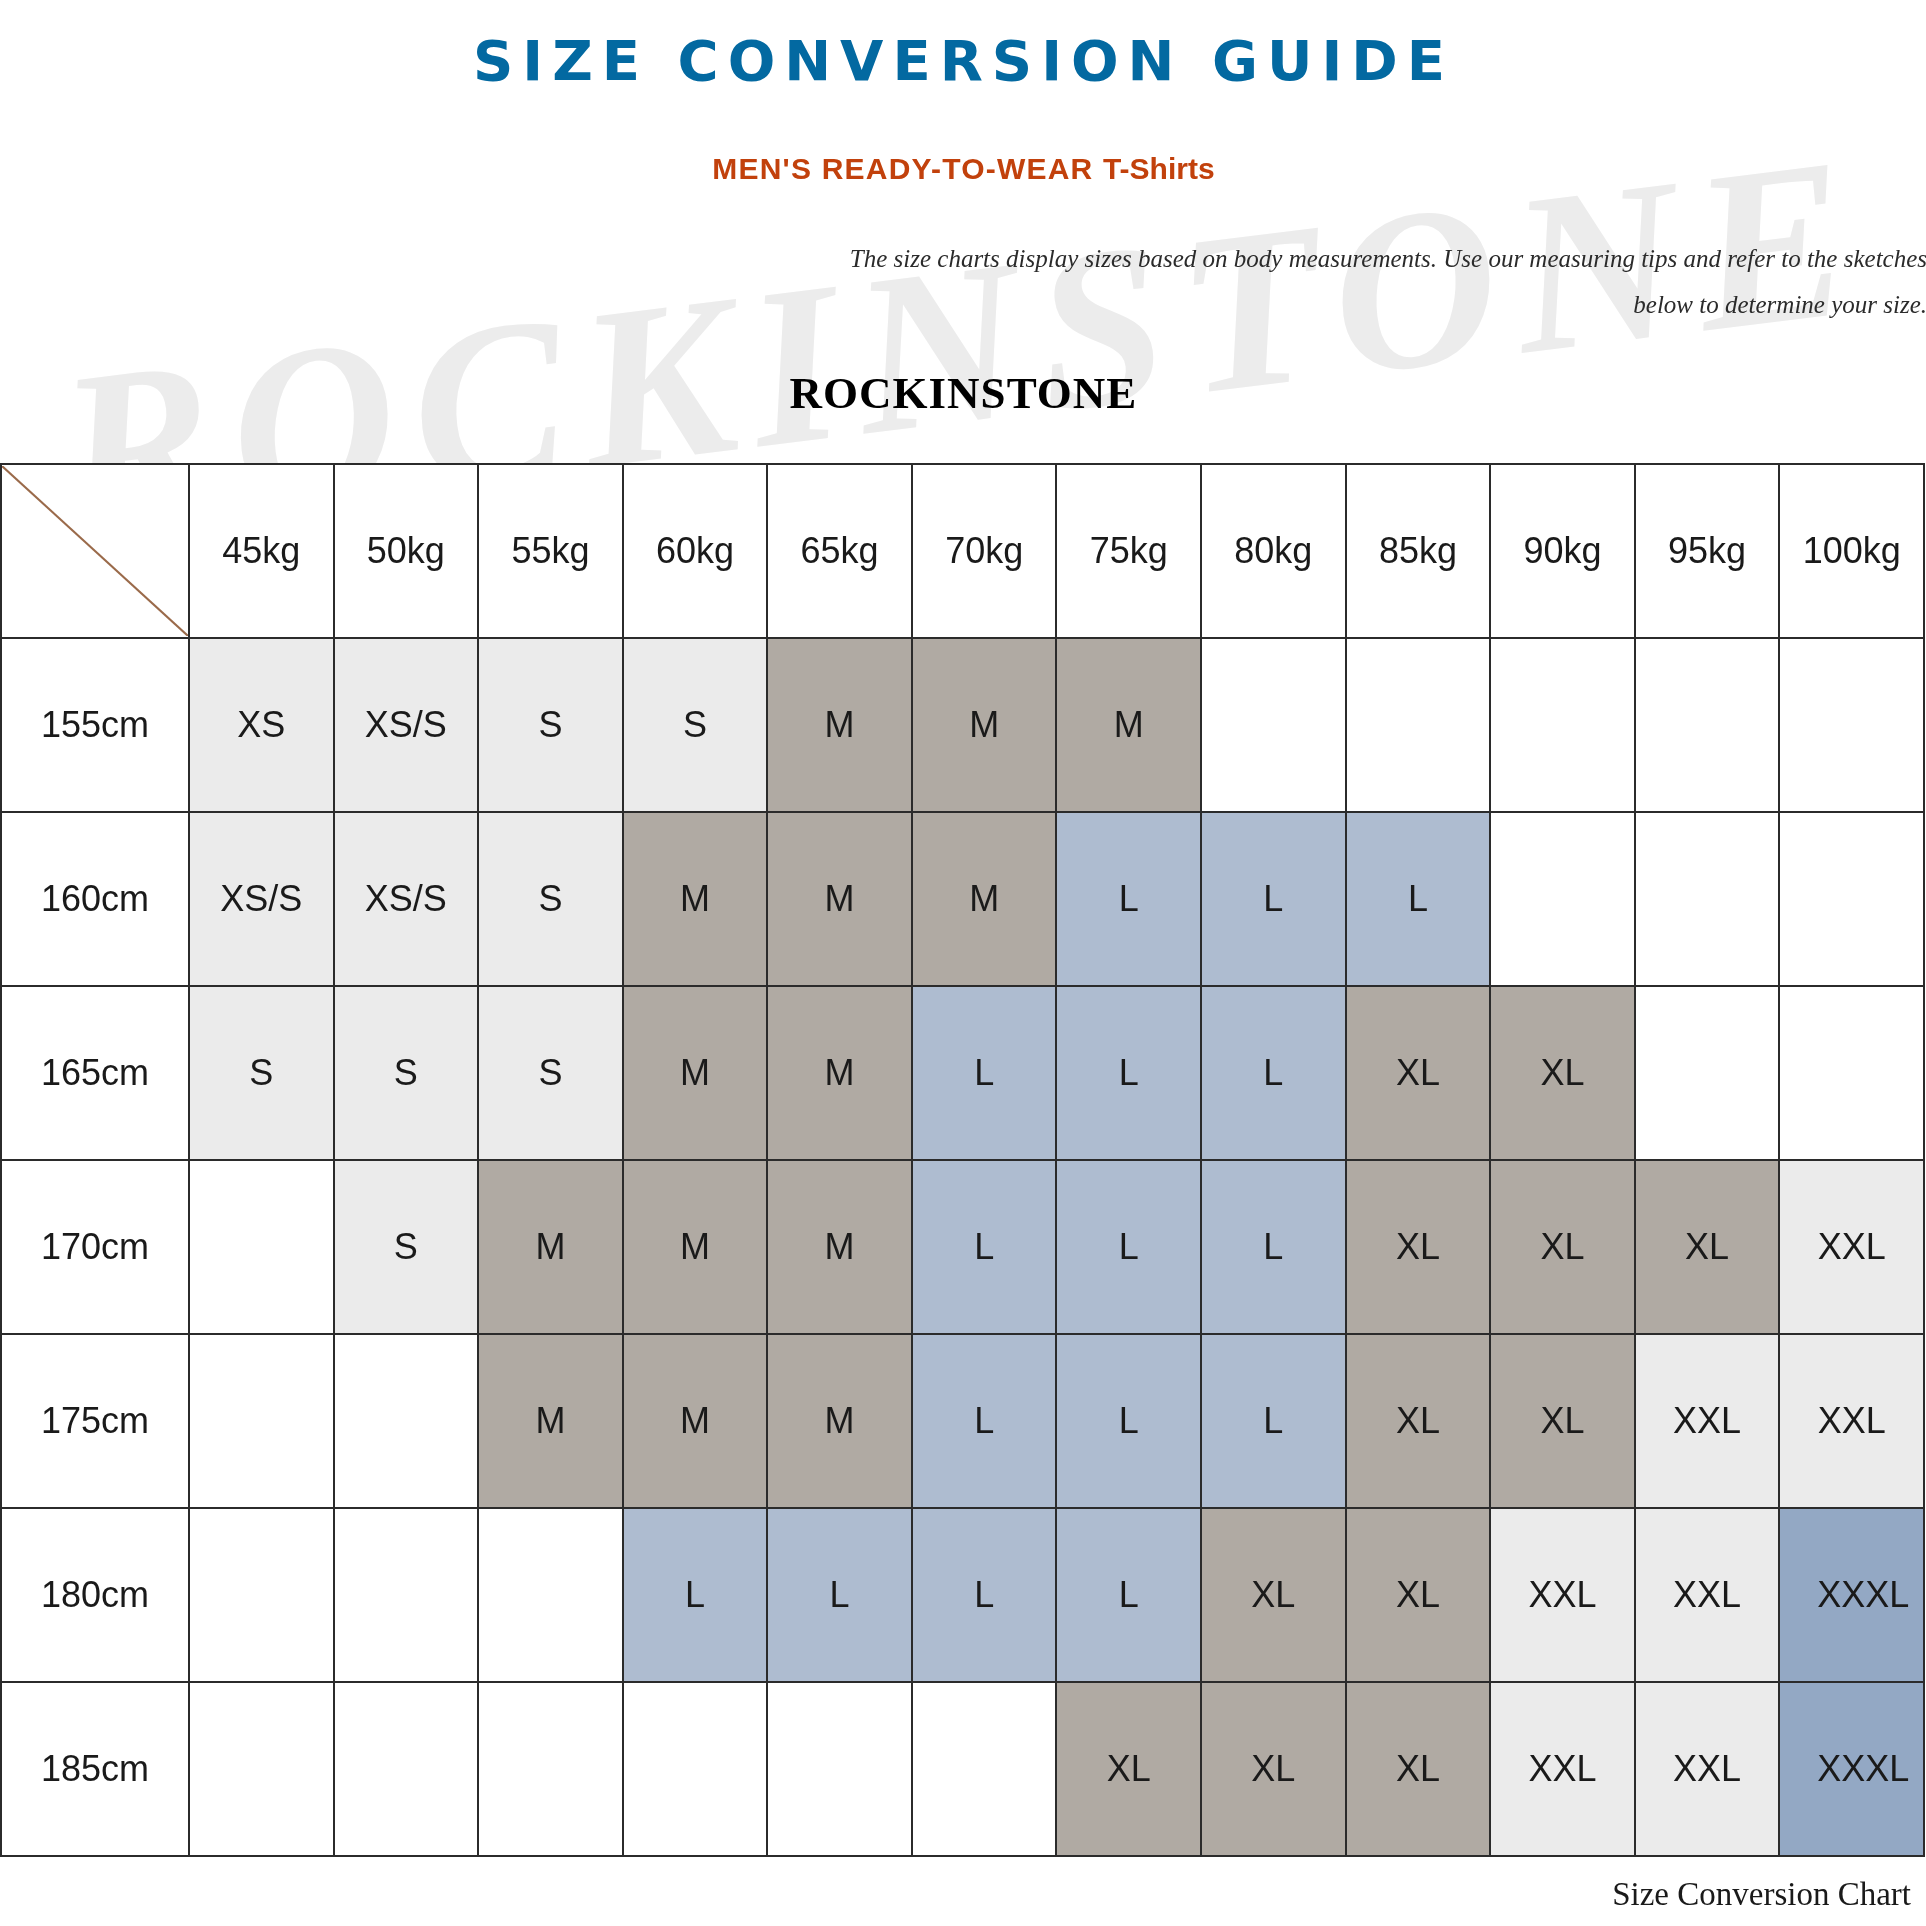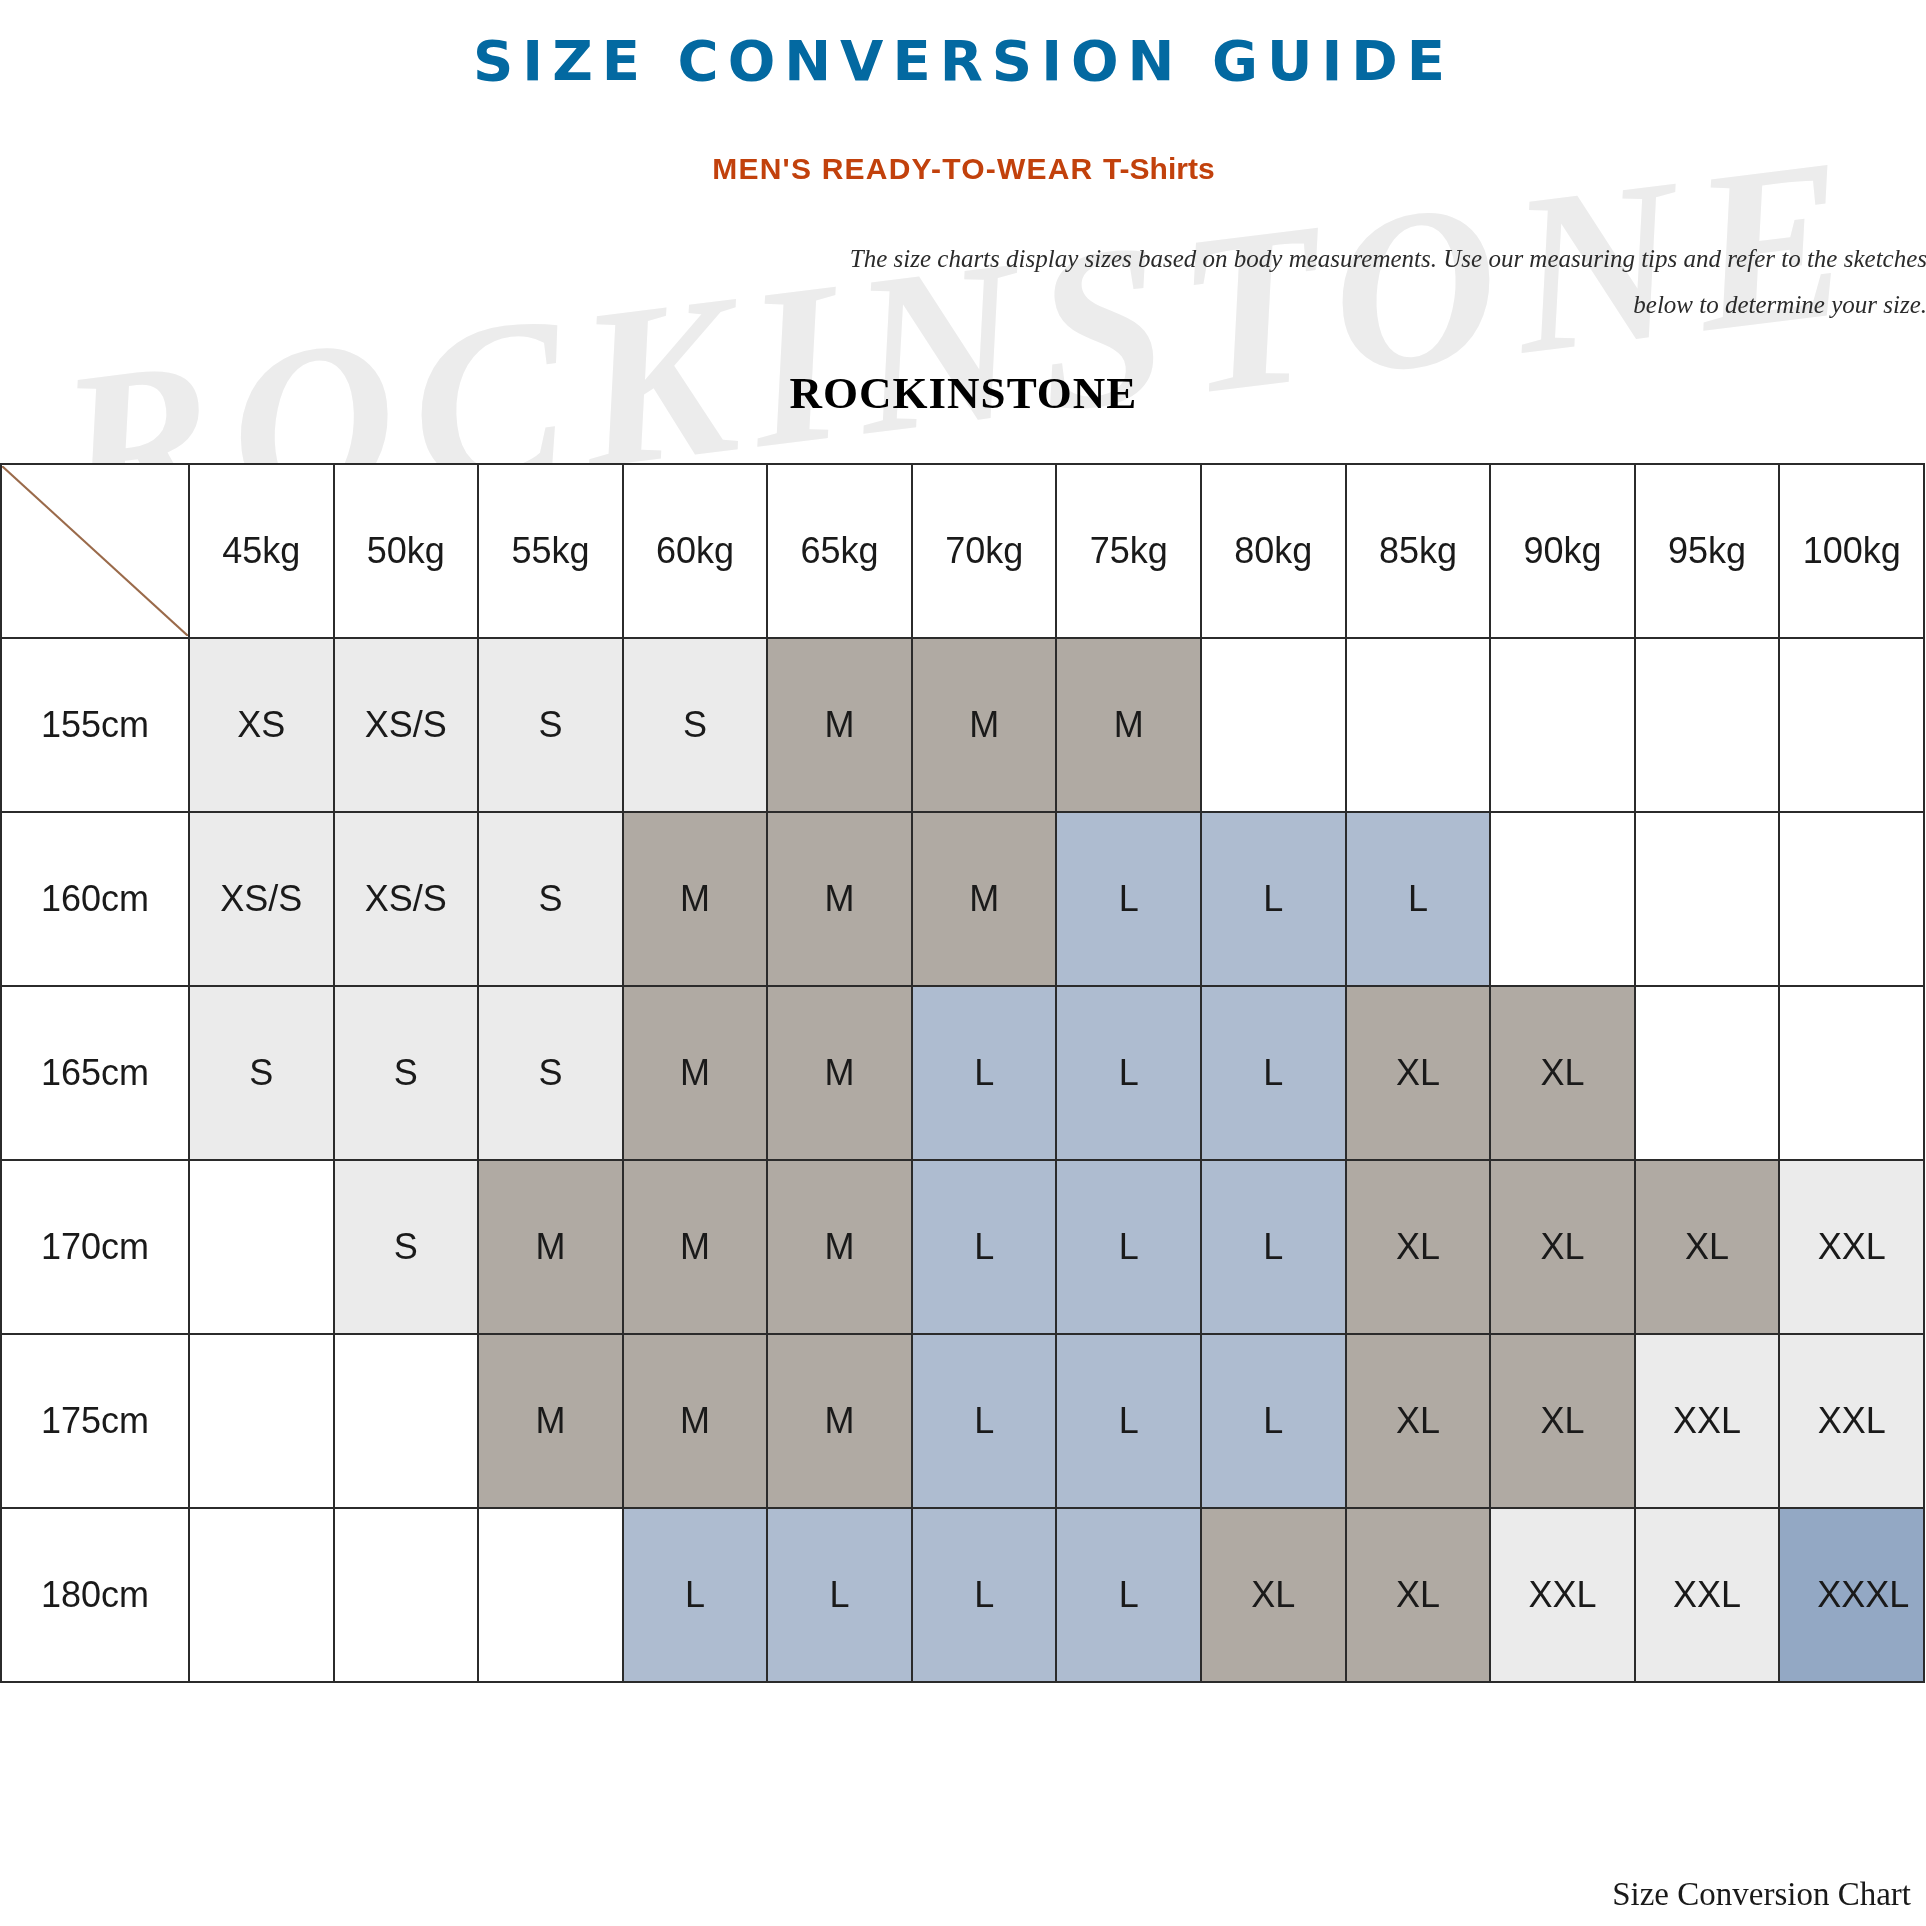--- a/index.html
+++ b/index.html
@@ -256,18 +256,33 @@
           <td class="f-blue">L</td>
           <td class="f-blue">L</td>
           <td class="f-blue">L</td>
           <td class="f-blue">L</td>
           <td class="f-taupe">XL</td>
           <td class="f-taupe">XL</td>
           <td class="f-light">XXL</td>
           <td class="f-light">XXL</td>
           <td class="f-dblue">XXXL</td>
         </tr>
+        <tr>
+          <td class="rowhead">185cm</td>
+          <td class="f-none"></td>
+          <td class="f-none"></td>
+          <td class="f-none"></td>
+          <td class="f-none"></td>
+          <td class="f-none"></td>
+          <td class="f-none"></td>
+          <td class="f-taupe">XL</td>
+          <td class="f-taupe">XL</td>
+          <td class="f-taupe">XL</td>
+          <td class="f-light">XXL</td>
+          <td class="f-light">XXL</td>
+          <td class="f-dblue">XXXL</td>
+        </tr>
       </tbody>
   </table>
 </div>
 
 <div class="footer">Size Conversion Chart</div>
 
 
 </body></html>

